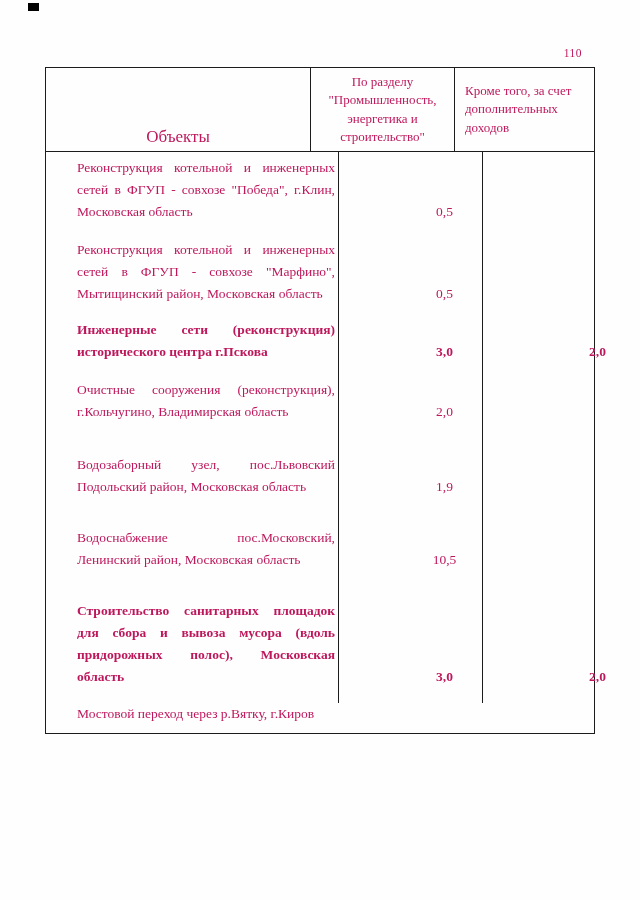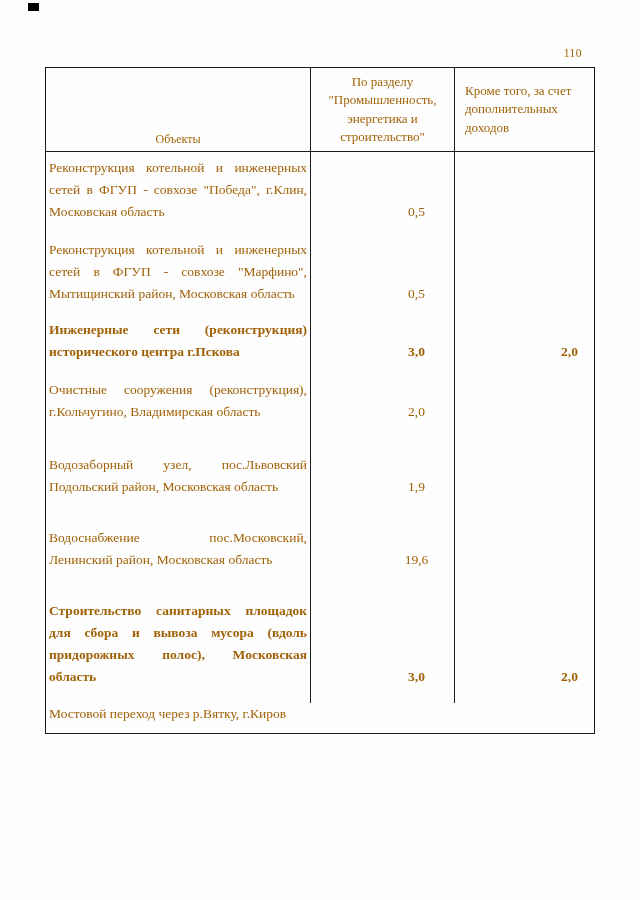--- a/index.html
+++ b/index.html
@@ -7,21 +7,21 @@
     padding: 0;
     background: #e8e8e8;
   }
   .page {
     position: relative;
     width: 640px;
     height: 900px;
     margin: 0 auto;
     background: #fefefe;
     font-family: "Liberation Serif", serif;
-    color: #a16207;
+    color: #be185d;
     overflow: hidden;
   }
   .artifact {
     position: absolute;
     left: 28px;
     top: 3px;
     width: 11px;
     height: 8px;
     background: #000;
   }
@@ -48,21 +48,21 @@
   }
   .th {
     box-sizing: border-box;
     overflow: hidden;
   }
   .th1 {
     display: flex;
     align-items: flex-end;
     justify-content: center;
     padding-bottom: 4px;
-    font-size: 12px;
+    font-size: 17px;
   }
   .th2 {
     border-left: 1px solid #1c1c1c;
     border-right: 1px solid #1c1c1c;
     display: flex;
     align-items: center;
     justify-content: center;
     text-align: center;
     font-size: 13px;
     line-height: 18.5px;
@@ -71,20 +71,21 @@
   .th3 {
     display: flex;
     align-items: center;
     justify-content: center;
     font-size: 13px;
     line-height: 18.5px;
     padding: 2px 10px;
   }
   .tbody {
     display: block;
+    margin-left: 28px;
   }
   .trow {
     display: grid;
     grid-template-columns: 264px 145px 139px;
   }
   .td {
     box-sizing: border-box;
     font-size: 13.5px;
     line-height: 22px;
   }
@@ -152,21 +153,21 @@
           <div class="td td2">2,0</div>
           <div class="td td3"></div>
         </div>
         <div class="trow">
           <div class="td td1">Водозаборный узел, пос.Львовский Подольский район, Московская область</div>
           <div class="td td2">1,9</div>
           <div class="td td3"></div>
         </div>
         <div class="trow">
           <div class="td td1">Водоснабжение пос.Московский, Ленинский район, Московская область</div>
-          <div class="td td2">19,6</div>
+          <div class="td td2">10,5</div>
           <div class="td td3"></div>
         </div>
         <div class="trow">
           <div class="td td1">Строительство санитарных площадок для сбора и вывоза мусора (вдоль придорожных полос), Московская область</div>
           <div class="td td2">3,0</div>
           <div class="td td3">2,0</div>
         </div>
         <div class="trow">
           <div class="td td1">Мостовой переход через р.Вятку, г.Киров</div>
           <div class="td td3"></div>

